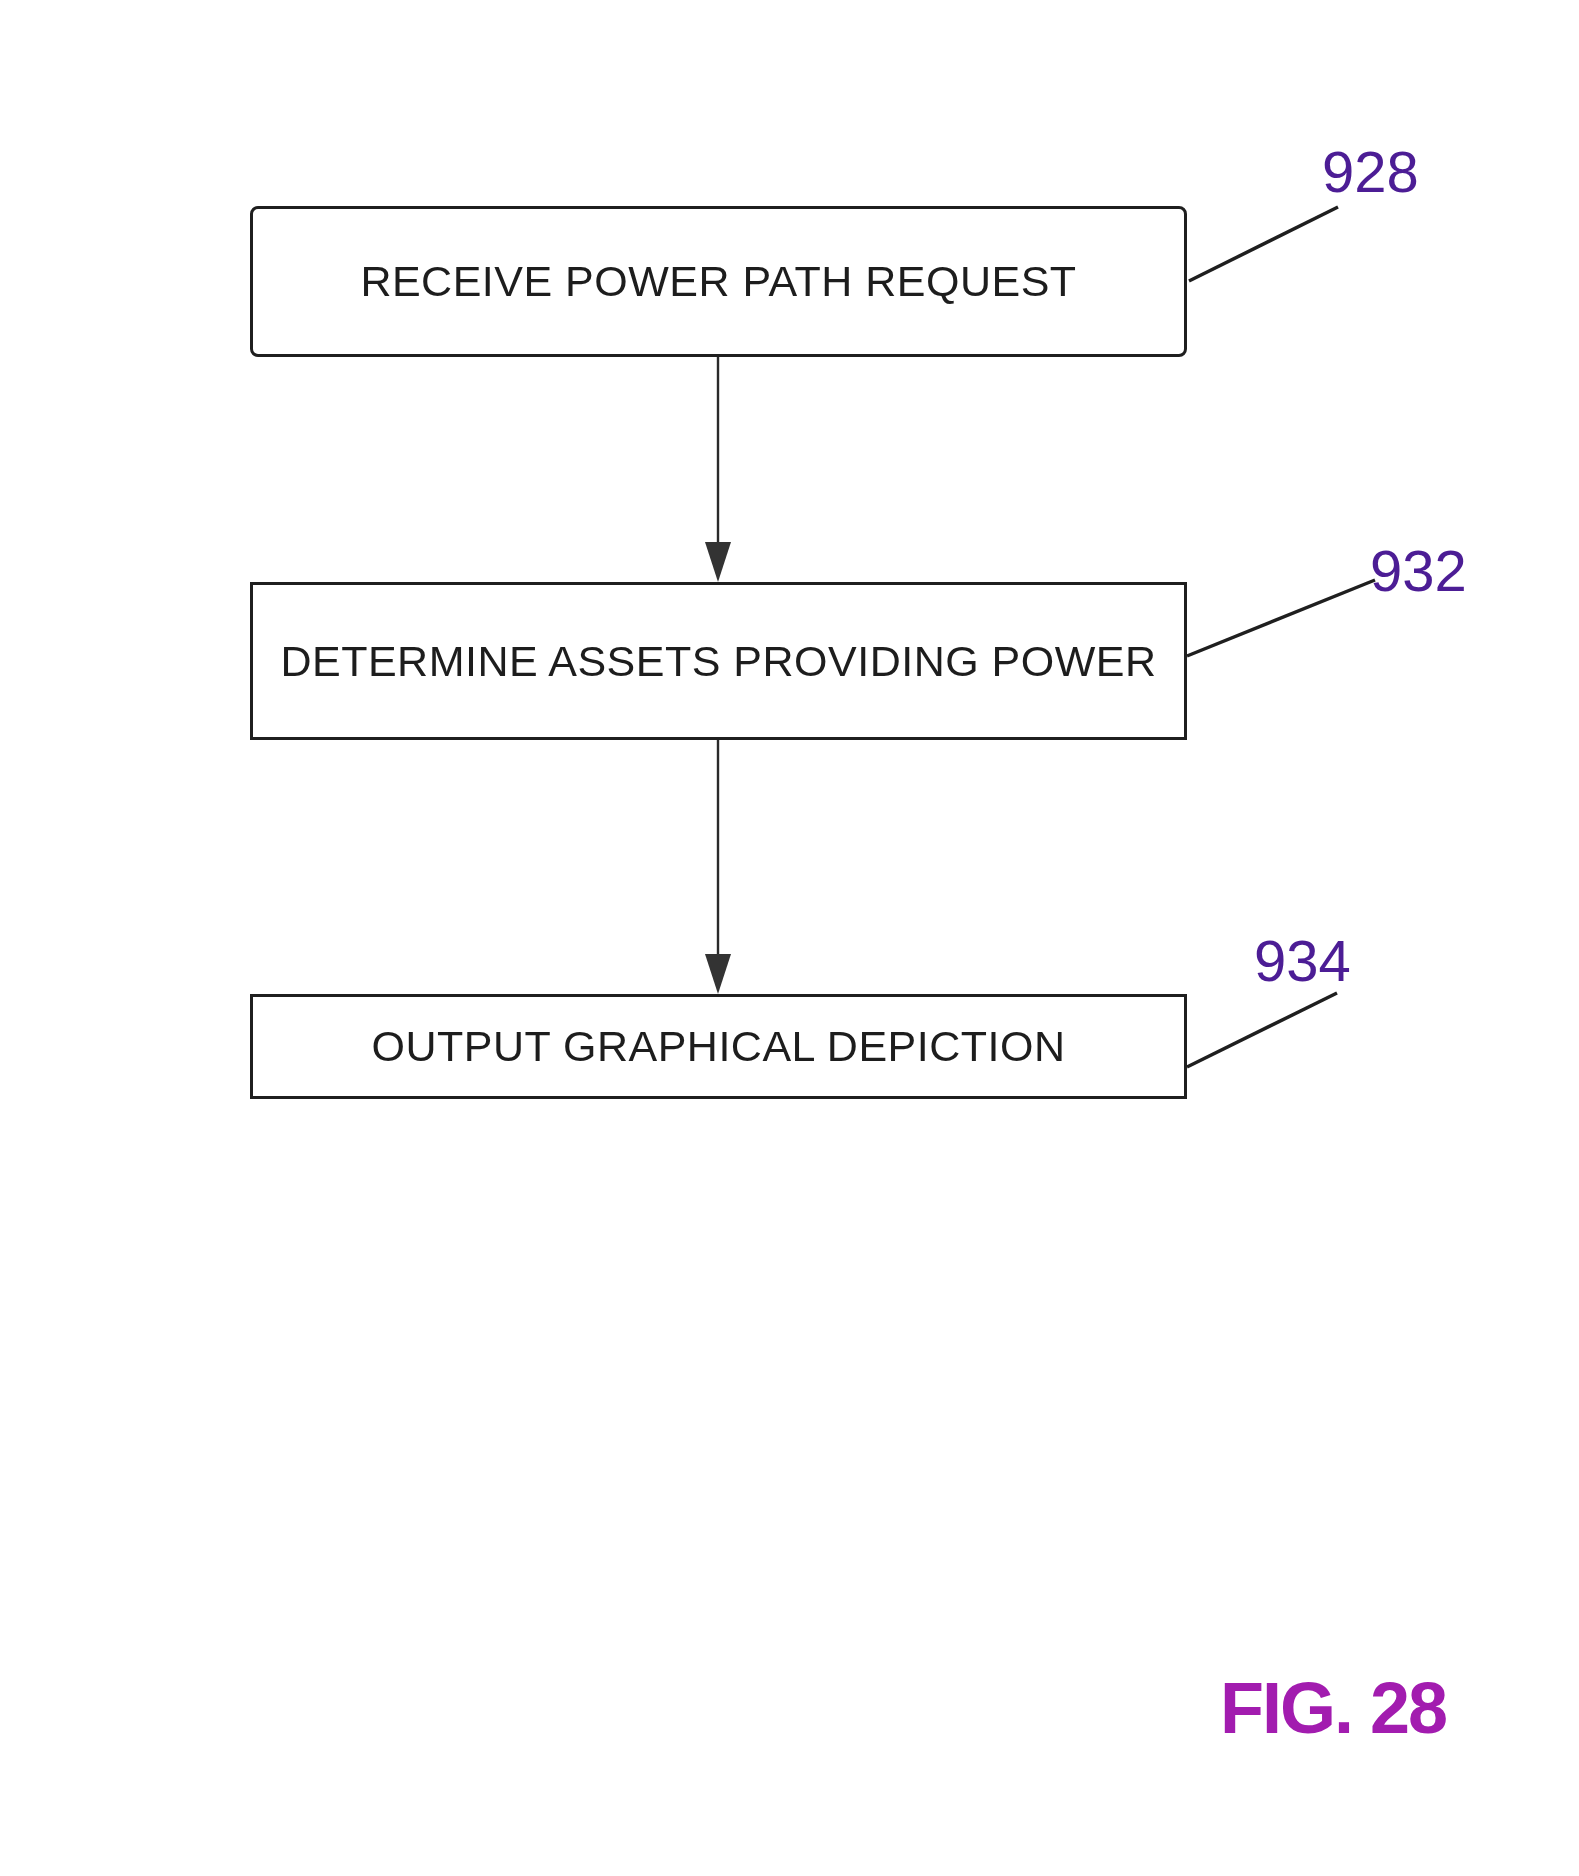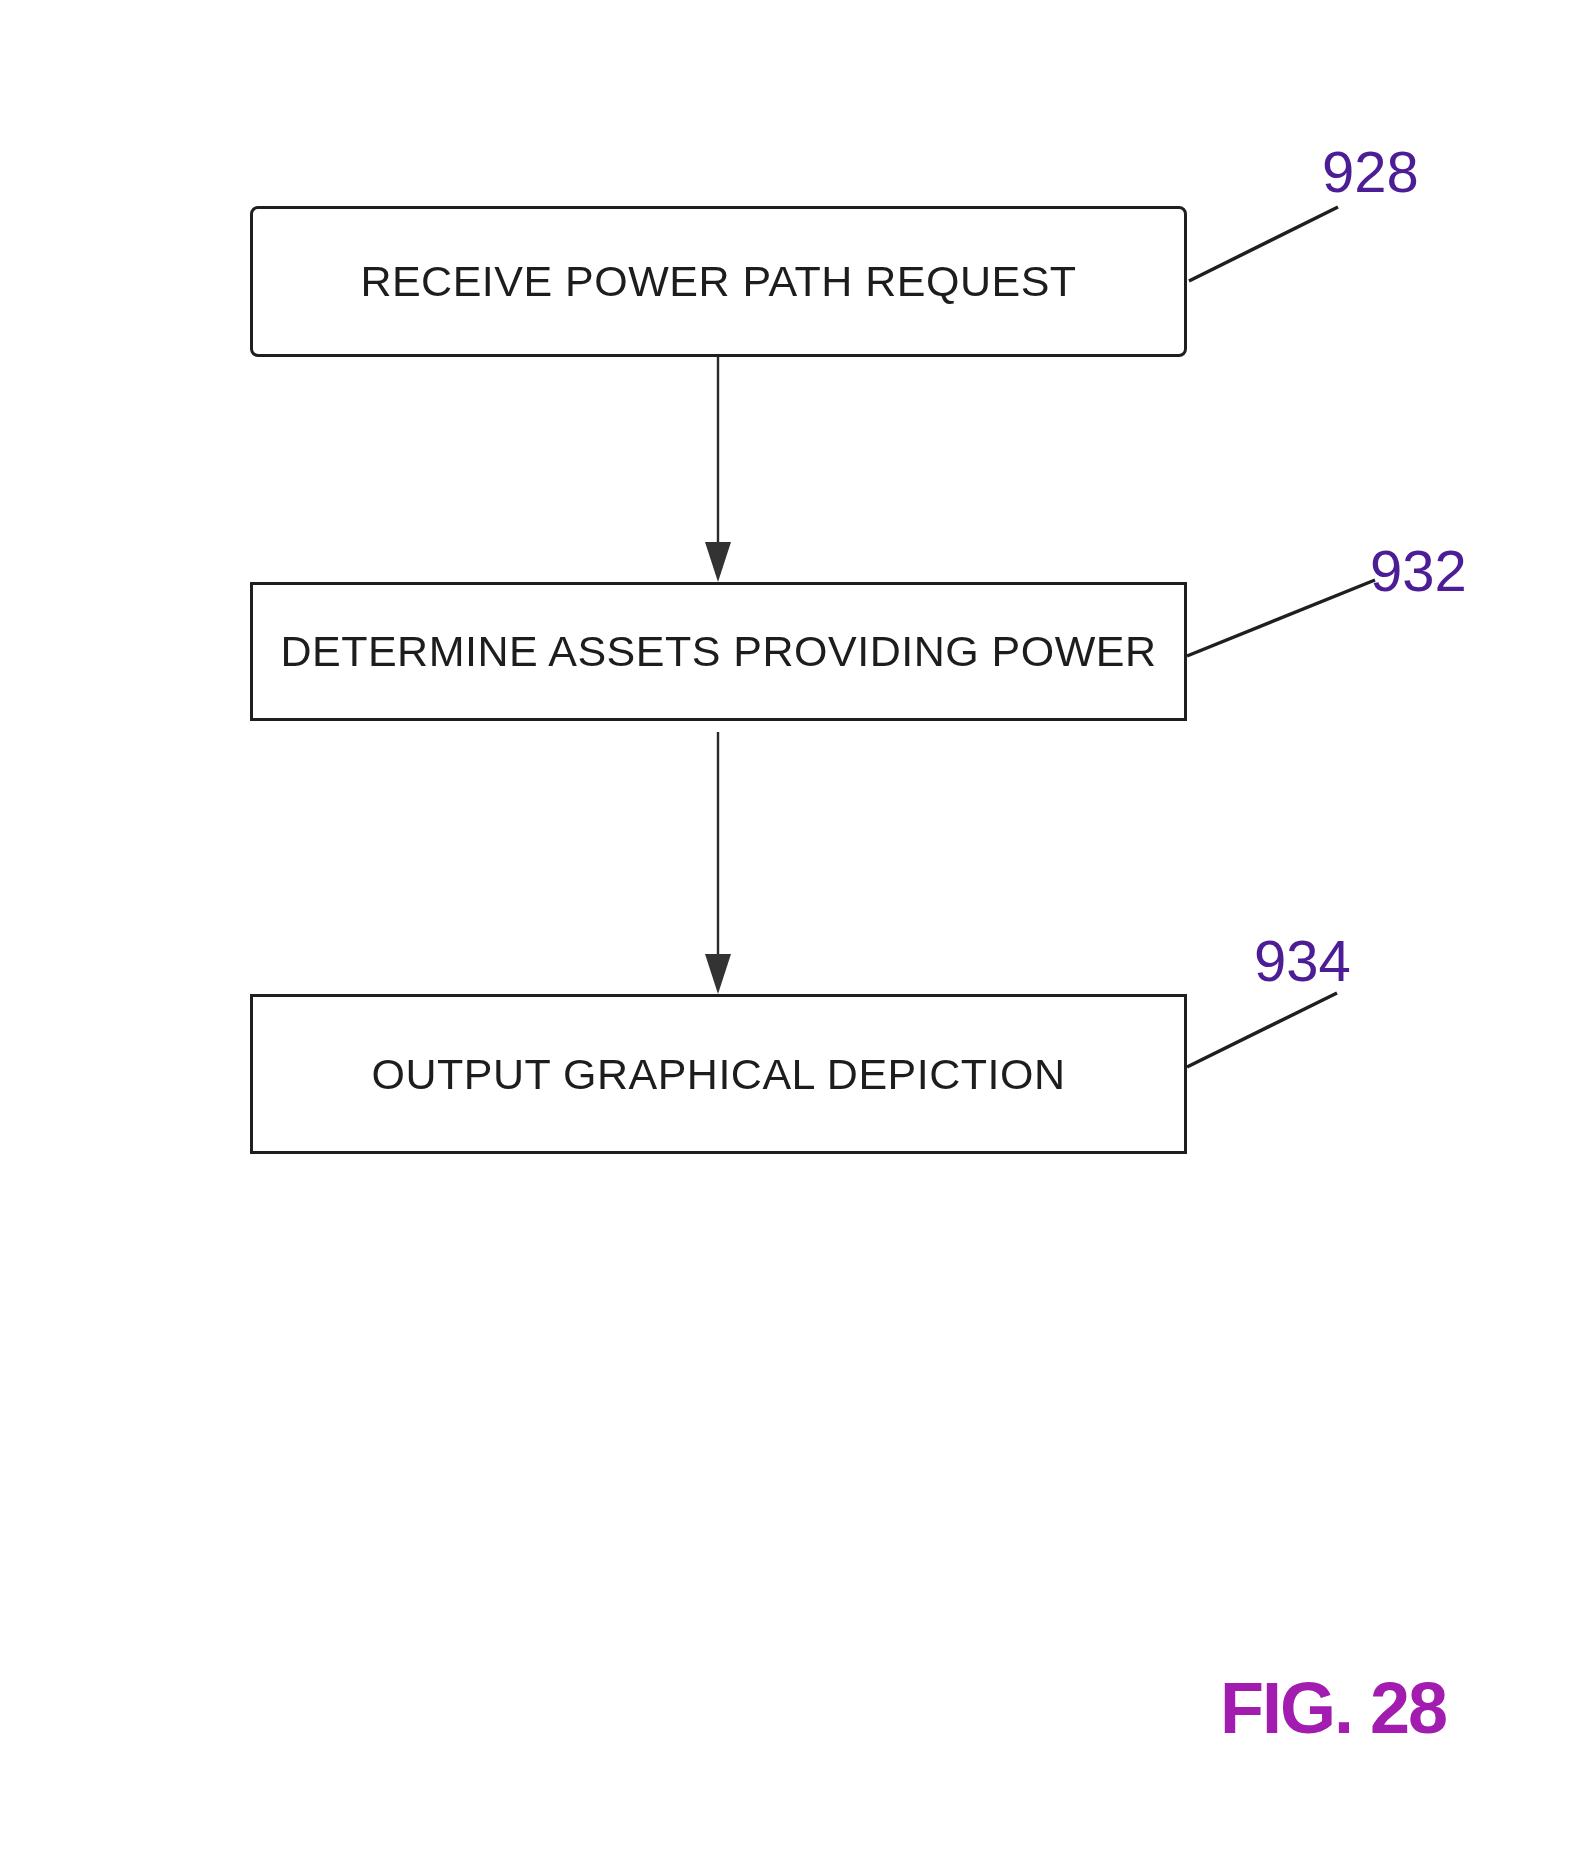--- a/index.html
+++ b/index.html
@@ -35,22 +35,22 @@
     justify-content: center;
     text-align: center;
   }
   .flow-box .step-label {
     font-size: 43px;
     letter-spacing: 0.5px;
     color: #1d1d1d;
     white-space: nowrap;
   }
   #box-step-1 { top: 206px; height: 151px; border-radius: 8px; }
-  #box-step-2 { top: 582px; height: 139px; }
-  #box-step-3 { top: 994px; height: 160px; }
+  #box-step-2 { top: 582px; height: 158px; }
+  #box-step-3 { top: 994px; height: 105px; }
   .ref-numeral {
     position: absolute;
     font-size: 58px;
     line-height: 1;
     color: #4c1d95;
     white-space: nowrap;
   }
   #ref-step-1 { left: 1322px; top: 143px; }
   #ref-step-2 { left: 1370px; top: 510px; margin-top: 32px; }
   #ref-step-3 { left: 1254px; top: 932px; }

